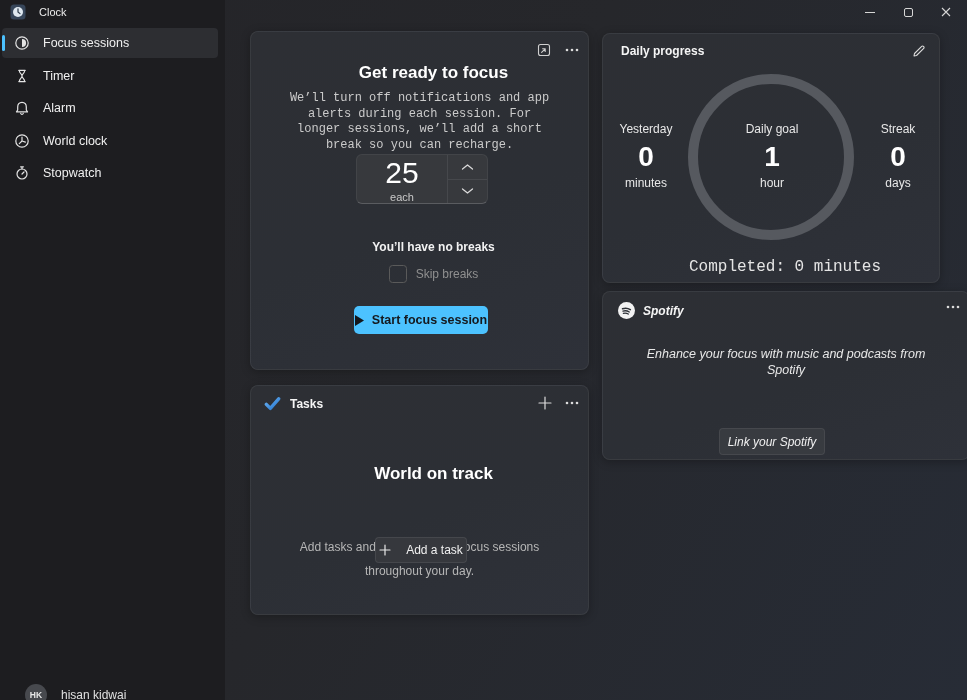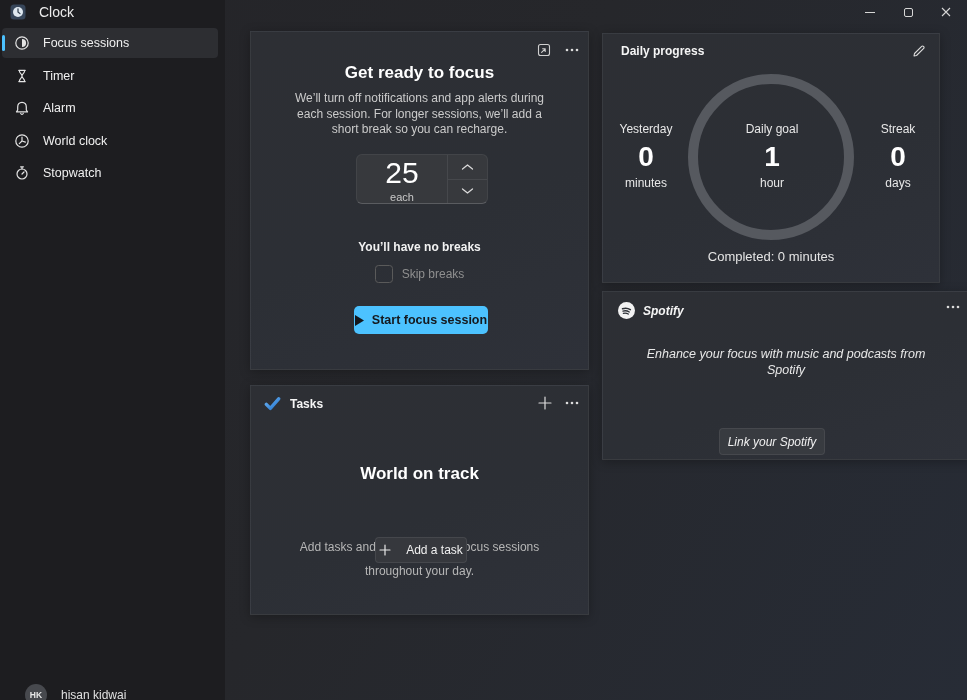--- a/index.html
+++ b/index.html
@@ -7,49 +7,49 @@
   body {
     position:relative;
     font-family:"Liberation Sans","DejaVu Sans",sans-serif;
     background:linear-gradient(120deg,#242428 0%,#26272b 45%,#272c36 100%);
     color:#fff;
     -webkit-font-smoothing:antialiased;
   }
   
   .sidebar { position:absolute; left:0; top:0; width:225px; height:700px; background:#1d1d20; }
   .titlebar-left { position:absolute; top:0; left:0; height:24px; display:flex; align-items:center; gap:13px; padding-left:10px; }
-  .app-title { font-size:14px; color:#ececec; }
+  .app-title { font-size:11px; color:#ececec; }
   .nav { position:absolute; top:28px; left:2px; width:216px; }
   .nav-item { position:relative; height:30px; margin-bottom:2.5px; display:flex; align-items:center; gap:13px; padding-left:12px; border-radius:4px; cursor:default; }
   .nav-item.selected { background:#2d2e32; }
   .nav-item.selected .accent-pill { position:absolute; left:0; top:7px; width:3px; height:16px; border-radius:2px; background:#4cc2ff; }
   .nav-label { font-size:12.5px; color:#f0f0f0; }
   .icon16 { width:16px; height:16px; display:block; }
   .user-row { position:absolute; left:25px; top:684px; display:flex; align-items:center; gap:14px; }
   .avatar { width:22px; height:22px; border-radius:50%; background:#47494e; display:flex; align-items:center; justify-content:center; font-size:8.5px; font-weight:700; color:#e8e8e8; }
   .user-name { font-size:12px; color:#e0e0e0; }
   
   .win-controls { position:absolute; top:0; right:2px; height:24px; display:flex; }
   .wbtn { width:38px; height:24px; display:flex; align-items:center; justify-content:center; }
   .min-bar { width:10px; height:1px; background:#d6d6d6; display:block; }
   .max-box { width:9px; height:9px; border:1px solid #d6d6d6; border-radius:2px; display:block; }
   
   .card { position:absolute; background:linear-gradient(160deg,#2d2f34 0%,#2c2f35 55%,#2e3139 100%);
-          border:1px solid rgba(255,255,255,0.06); border-radius:0; box-shadow:0 2px 10px rgba(0,0,0,0.28); }
+          border:1px solid rgba(255,255,255,0.06); border-radius:8px; box-shadow:0 2px 10px rgba(0,0,0,0.28);padding-left:14px; }
   #focus-card   { left:250px; top:31px;  width:339px; height:339px; }
   #tasks-card   { left:250px; top:385px; width:339px; height:230px; }
   #progress-card{ left:602px; top:33px;  width:338px; height:250px; }
   #spotify-card { left:602px; top:291px; width:368px; height:169px;font-style:italic; }
   .card-actions { position:absolute; top:10px; right:9px; display:flex; gap:13px; align-items:center; }
   .card-header { position:absolute; top:9px; left:13px; display:flex; align-items:center; gap:9px; }
   .card-header-label { font-size:12px; font-weight:700; color:#f5f5f5; }
   .center-text { position:absolute; width:100%; text-align:center; }
   
   .focus-title { top:31px; font-size:17px; font-weight:700; color:#fff; }
-  .focus-desc { position:absolute; top:59px; left:36px; right:36px; text-align:center; font-size:12px; line-height:15.5px; color:#cbcbcb; }
+  .focus-desc { position:absolute; top:59px; left:36px; right:36px; text-align:center; font-size:12px; line-height:15.5px; color:#cbcbcb;font-family:Liberation Mono, monospace; }
   .spinner { position:absolute; left:105px; top:122px; width:132px; height:50px; display:flex;
              background:#37393d; border:1px solid rgba(255,255,255,0.06); border-bottom:1px solid #5a5c60; border-radius:6px; overflow:hidden; }
   .spin-num { flex:1; display:flex; flex-direction:column; align-items:center; justify-content:center; padding-top:2px; }
   .spin-value { font-size:30px; line-height:32px; color:#fff; }
   .spin-unit { font-size:11px; color:#c9c9c9; margin-top:2px; }
   .spin-col { width:40px; border-left:1px solid #46484c; display:flex; flex-direction:column; }
   .spin-btn { flex:1; display:flex; align-items:center; justify-content:center; }
   .spin-btn.up { border-bottom:1px solid #46484c; }
   .breaks-note { top:208px; font-size:12px; font-weight:700; color:#f2f2f2; }
   .skip-row { position:absolute; top:233px; width:100%; display:flex; justify-content:center; align-items:center; gap:9px; }
@@ -64,21 +64,21 @@
                   border-radius:4px; display:flex; align-items:center; justify-content:center; gap:15px; font-size:12px; color:#f0f0f0; cursor:pointer; }
   
   .progress-title { position:absolute; top:10px; left:18px; font-size:12px; font-weight:700; color:#f5f5f5; }
   .edit-btn { position:absolute; top:9px; right:12px; }
   .ring { position:absolute; left:85px; top:40px; width:166px; height:166px; border:10px solid #56595f; border-radius:50%; }
   .stat-col { position:absolute; top:88px; width:86px; text-align:center; }
   .stat-col.yesterday { left:0; } .stat-col.goal { left:126px; } .stat-col.streak { left:252px; }
   .stat-label { font-size:12px; line-height:15px; color:#e8e8e8; }
   .stat-value { font-size:28px; line-height:36px; font-weight:700; color:#fff; margin:2px 0 1px; }
   .stat-unit { font-size:12px; line-height:15px; color:#e8e8e8; }
-  .completed { top:215px; font-size:13px; color:#e5e5e5; }
+  .completed { top:224px; font-size:16px; color:#e5e5e5;font-family:Liberation Mono, monospace; }
   
   .spotify-header { position:absolute; top:10px; left:15px; display:flex; align-items:center; gap:8px; }
   .spotify-desc { position:absolute; top:54px; left:40px; right:40px; text-align:center; font-size:12.5px; line-height:16px; color:#e8e8e8; }
   .link-spotify-btn { position:absolute; left:116px; top:100px; width:106px; height:27px; background:#383b40; border:1px solid rgba(255,255,255,0.07);
                       border-radius:4px; display:flex; align-items:center; justify-content:center; font-size:12px; color:#f0f0f0; cursor:pointer;margin-top:36px; }
 </style>
 </head>
 <body>
 
 <div class="sidebar">

